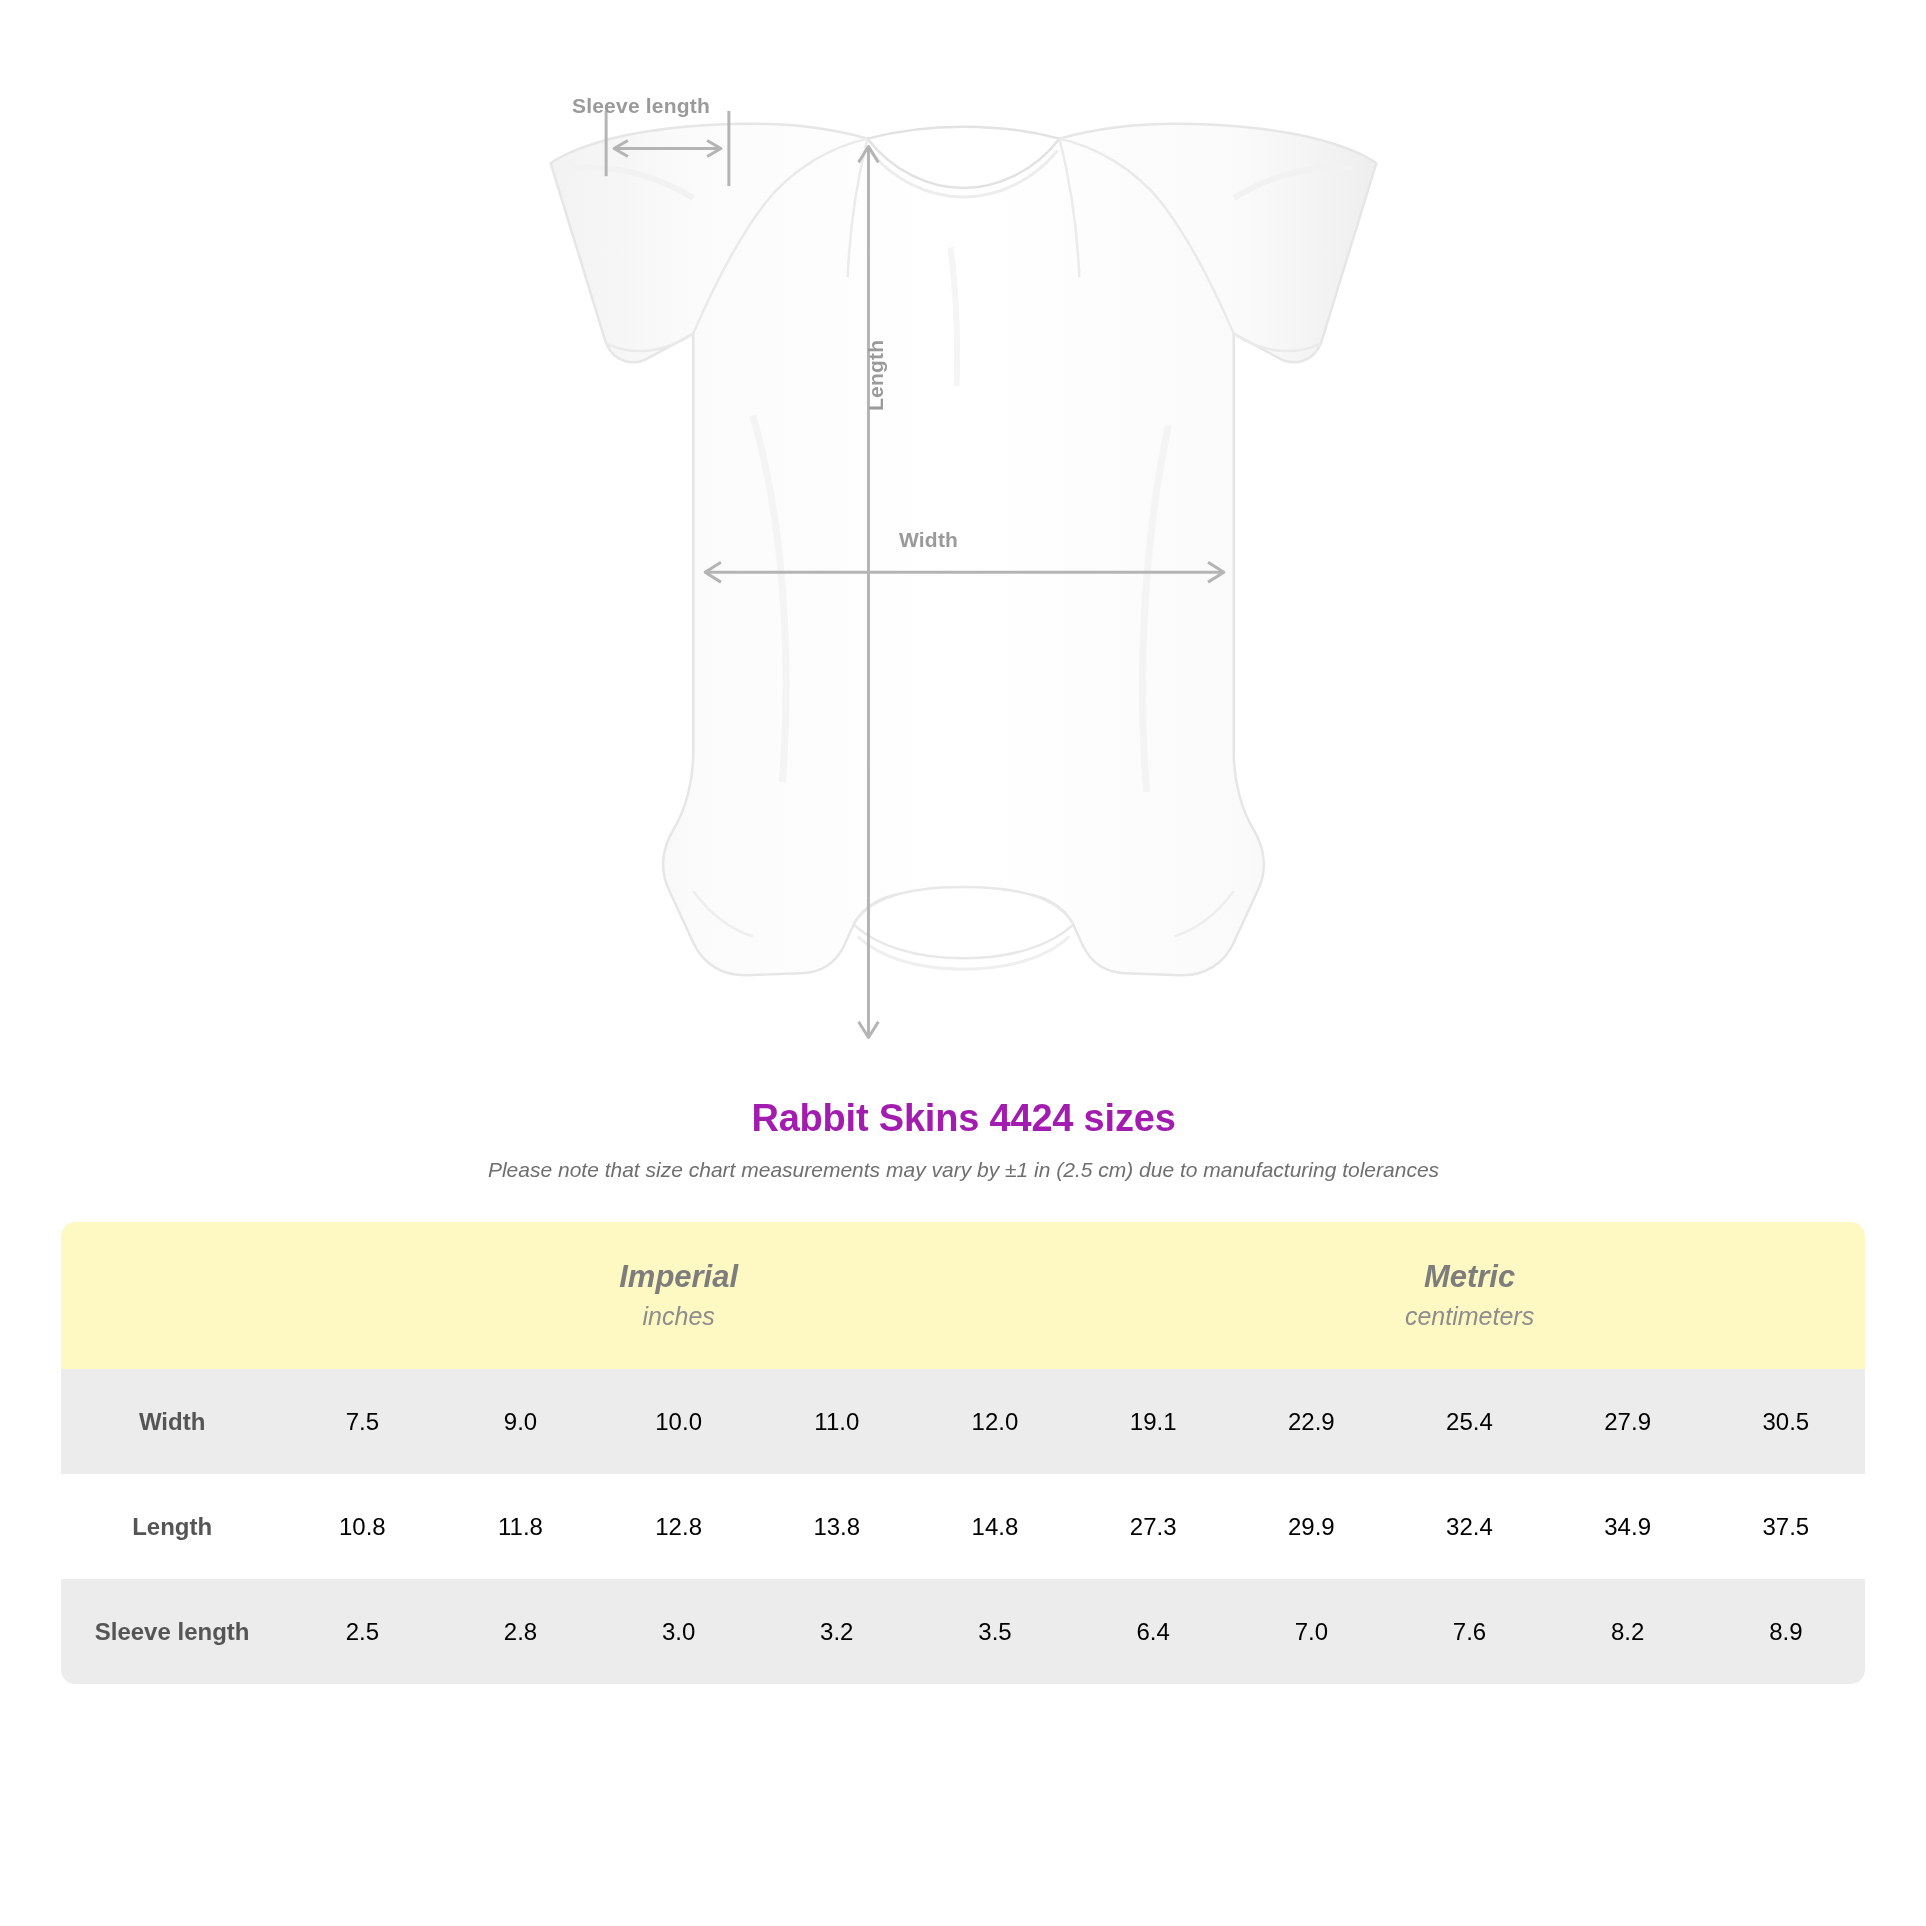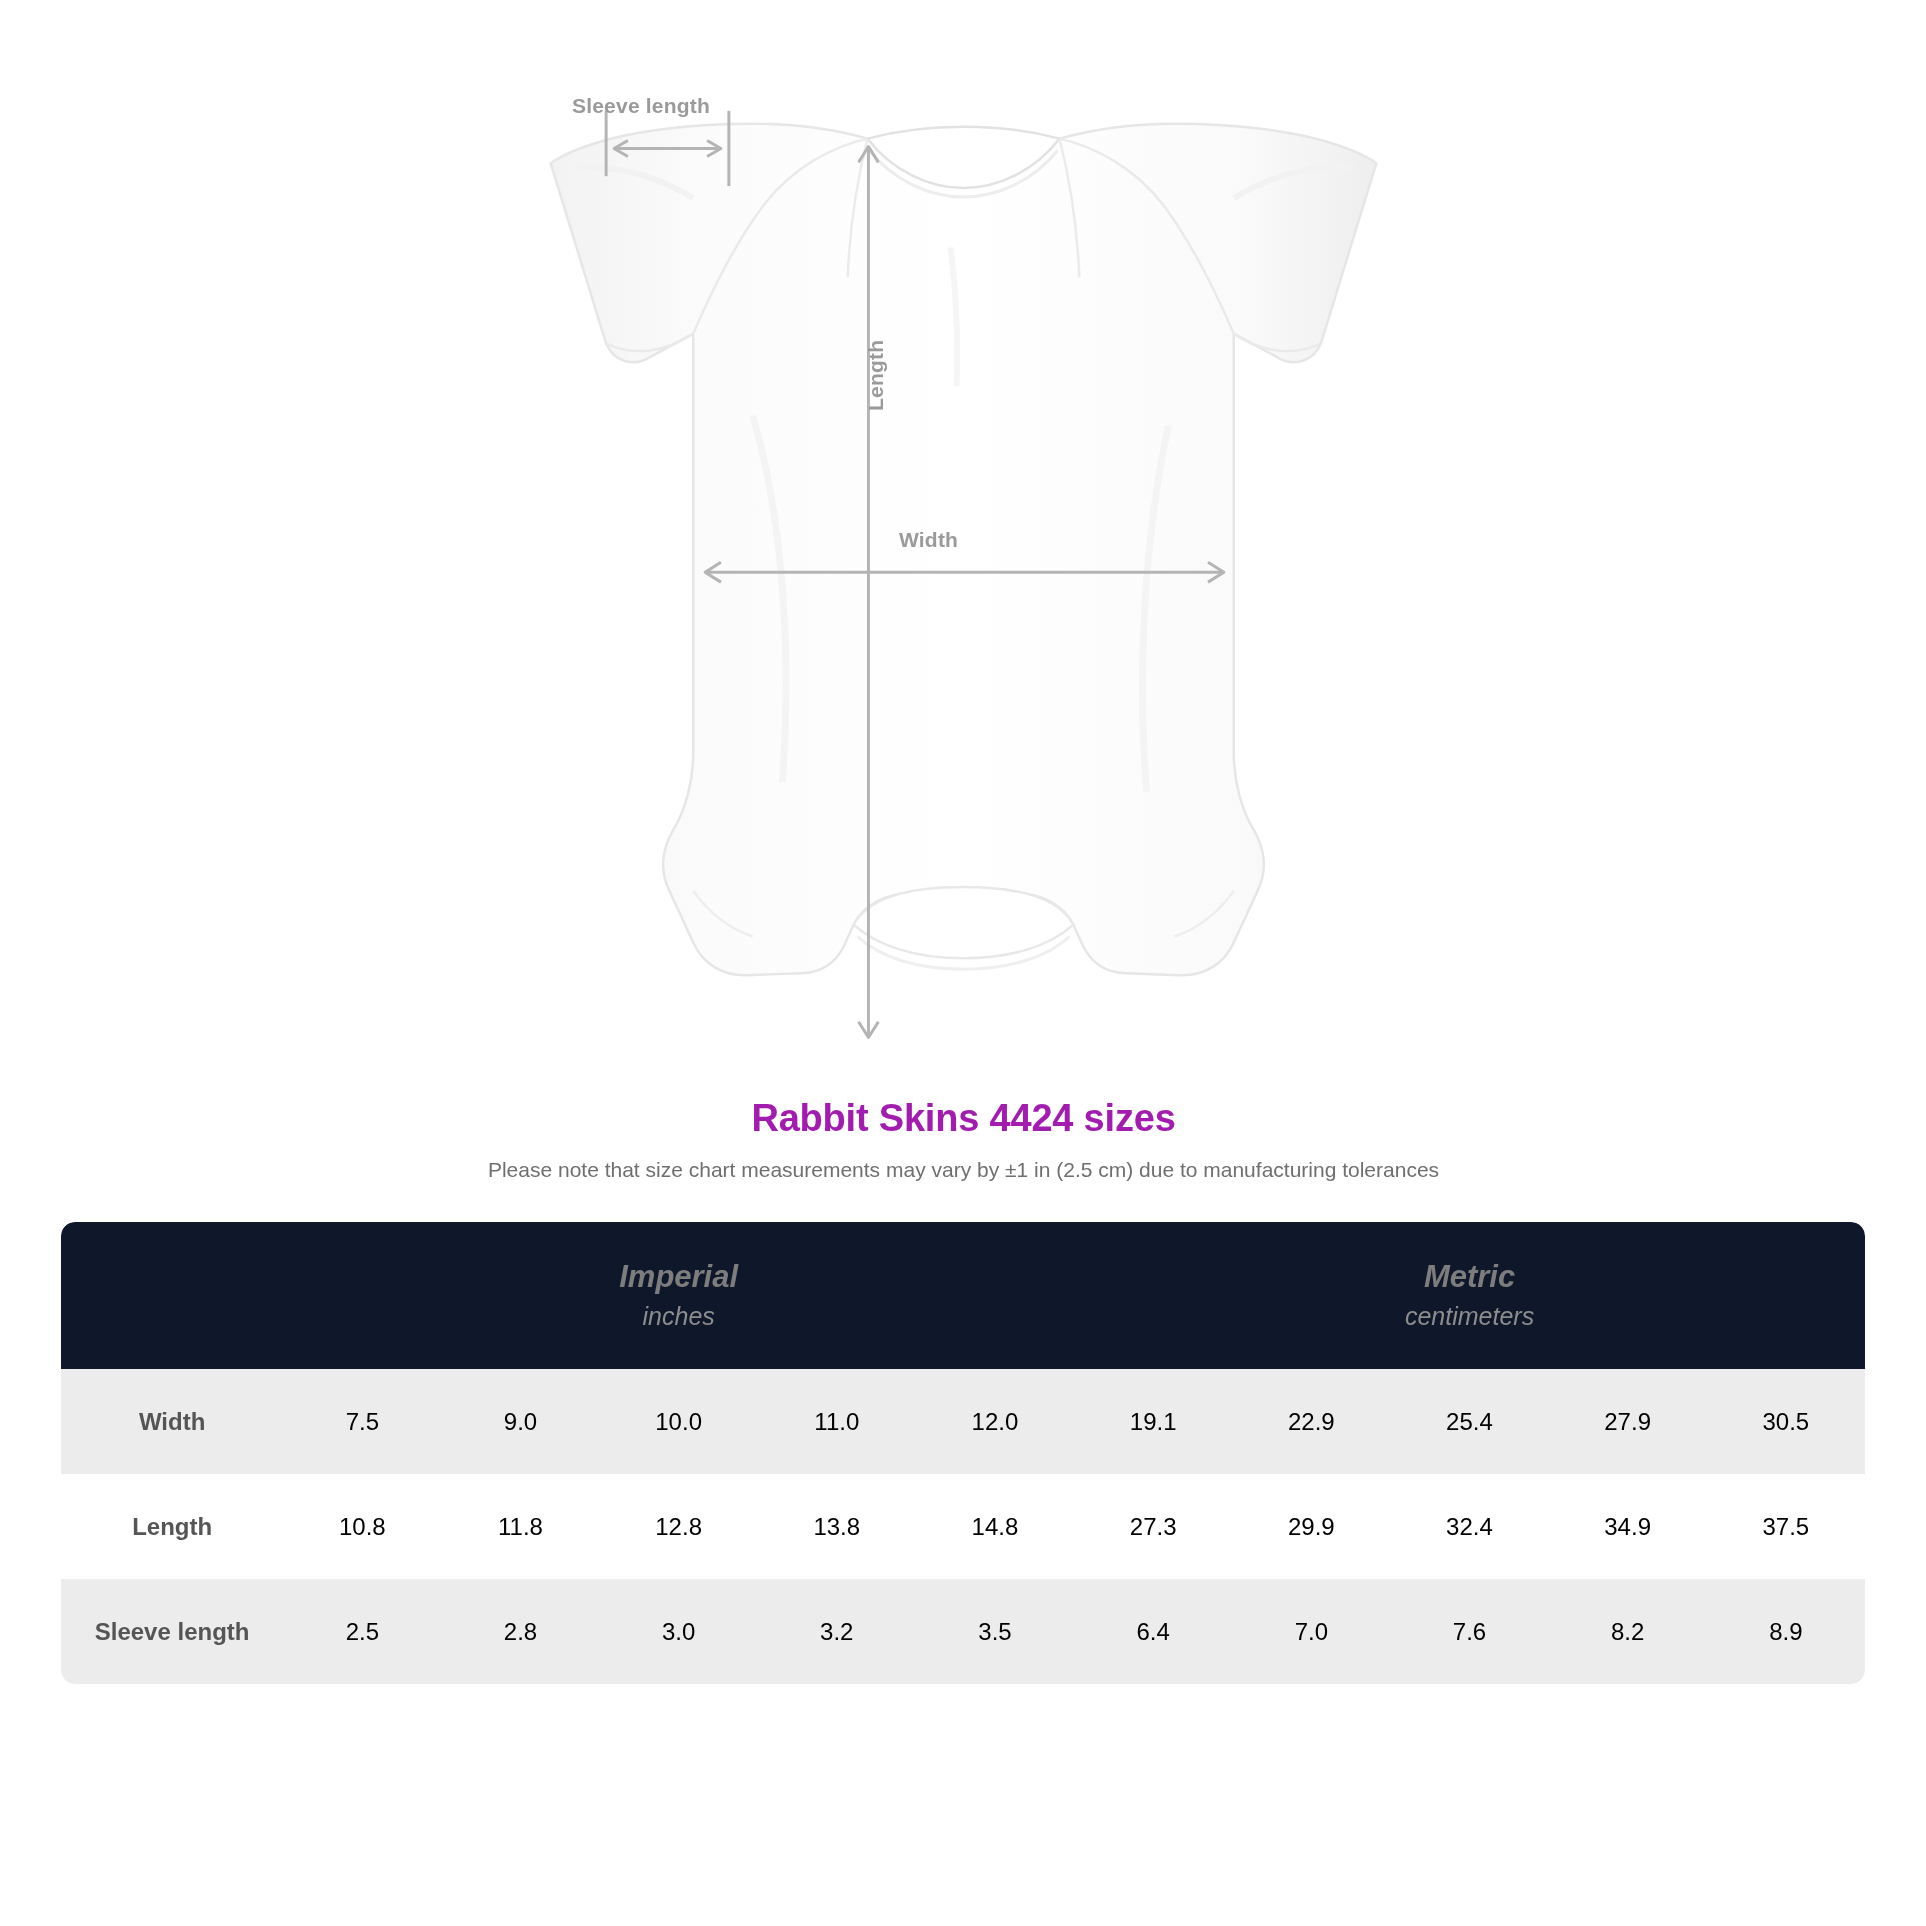--- a/index.html
+++ b/index.html
@@ -61,20 +61,21 @@
   }
   .chart-title {
     font-size: 38px;
     font-weight: bold;
     color: #a21caf;
     margin: 0;
     letter-spacing: -0.2px;
   }
   .chart-note {
     font-size: 21px;
+    font-style: italic;
     color: #6f6f6f;
     margin-top: 18px;
   }
 
   
   .table-wrap {
     margin: 40px 61px 0 61px;
   }
   table.size-table {
     width: 1804px;
@@ -82,21 +83,21 @@
     table-layout: fixed;
     border-radius: 14px;
     overflow: hidden;
   }
   table.size-table td, table.size-table th {
     border: 0;
     text-align: center;
     vertical-align: middle;
   }
   .unit-row td {
-    background: #0f172a;
+    background: #fef9c3;
     height: 147px;
     padding: 0;
   }
   .unit-row td:first-child {
     border-top-left-radius: 14px;
   }
   .unit-row td:last-child {
     border-top-right-radius: 14px;
   }
   .unit-name {

